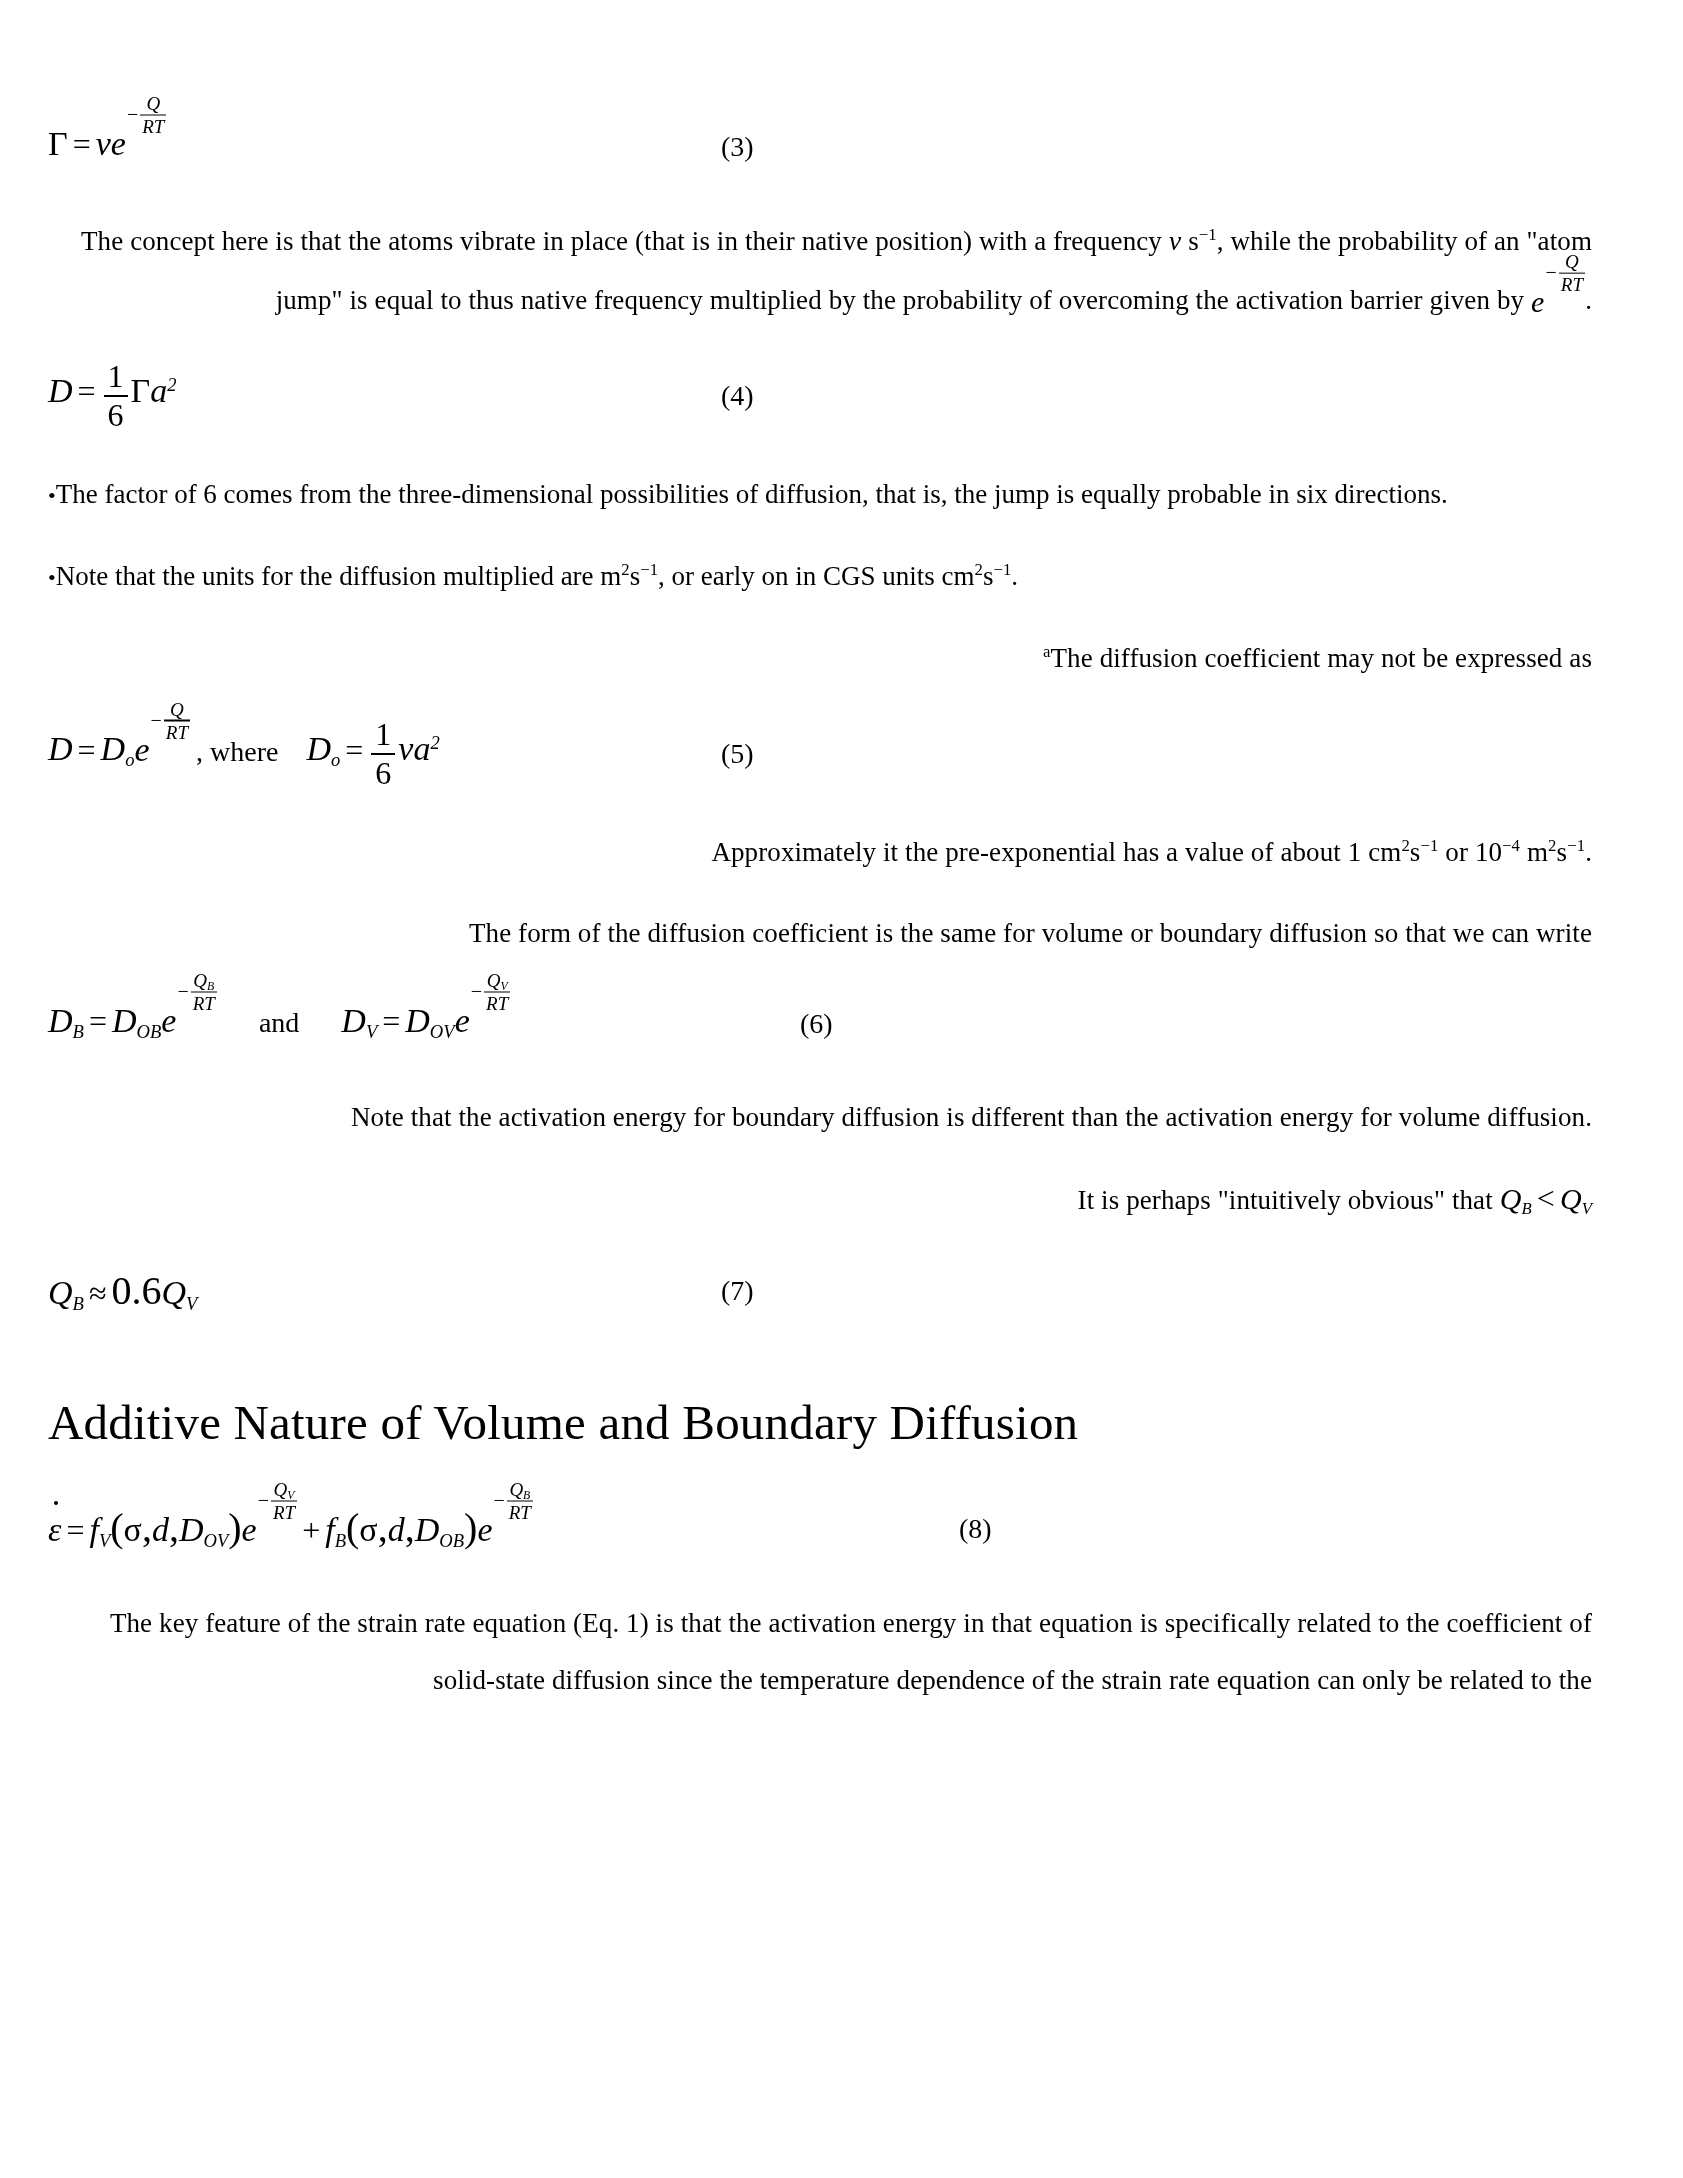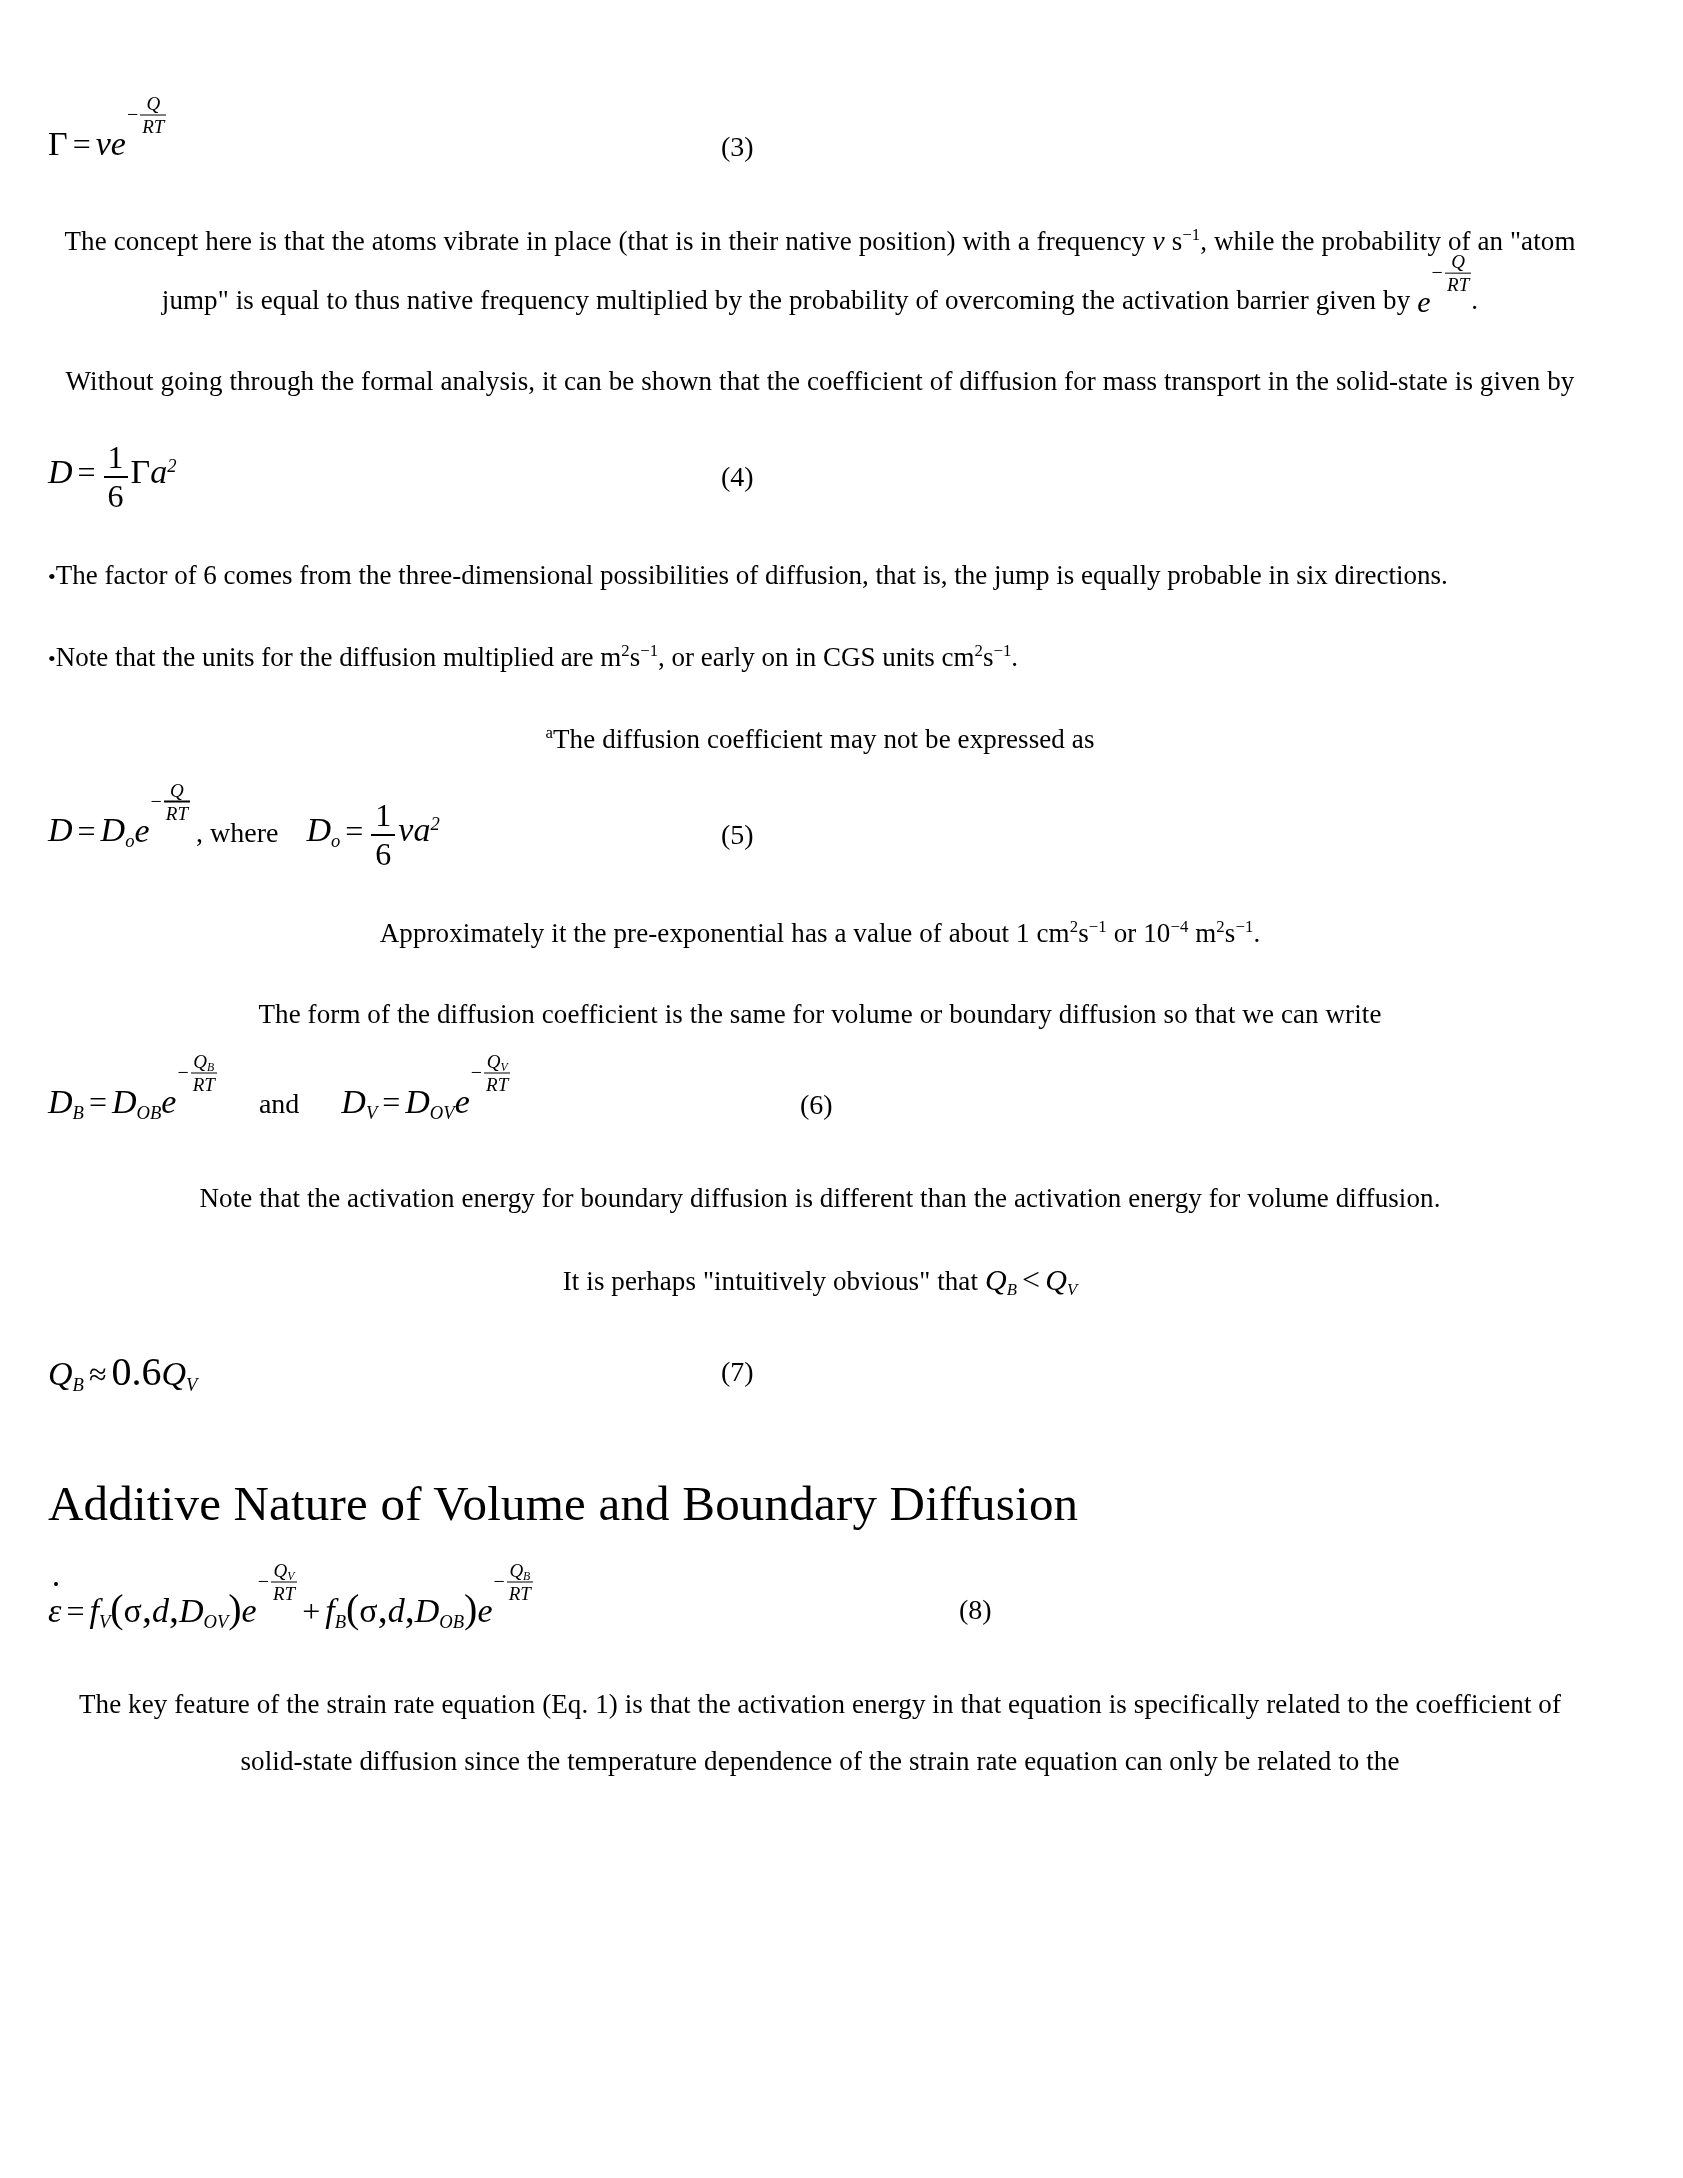--- a/index.html
+++ b/index.html
@@ -25,21 +25,21 @@
     position: absolute;
     left: 48px;
     top: 85px;
     width: 1544px;
   }
 
   
   .para {
     font-size: 27px;
     line-height: 57px;
-    text-align: center;
+    text-align: right;
     margin: 0 0 24px 0;
     letter-spacing: 0.1px;
   }
   .bullet {
     font-size: 27px;
     line-height: 57px;
     margin: 0 0 24px 0;
   }
   .bullet .dot { font-size: 22px; }
 
@@ -236,21 +236,20 @@
           <span class="negfrac">
             <span class="minus">−</span>
             <span class="sfrac">
               <span class="n">Q</span>
               <span class="b"></span>
               <span class="d">RT</span>
             </span>
           </span>
         </span><span>.</span></p>
 
-    <p class="para">Without going through the formal analysis, it can be shown that the coefficient of diffusion for mass transport in the solid-state is given by</p>
 
     <div class="eqrow">
       <span class="eqbody"><span class="mi">D</span><span class="mo">=</span><span class="frac">
             <span class="num">1</span>
             <span class="bar"></span>
             <span class="den">6</span>
           </span><span class="upgreek">Γ</span><span class="mi">a</span><sup class="msup">2</sup></span>
       <span class="eqnum">(4)</span>
     </div>
 

